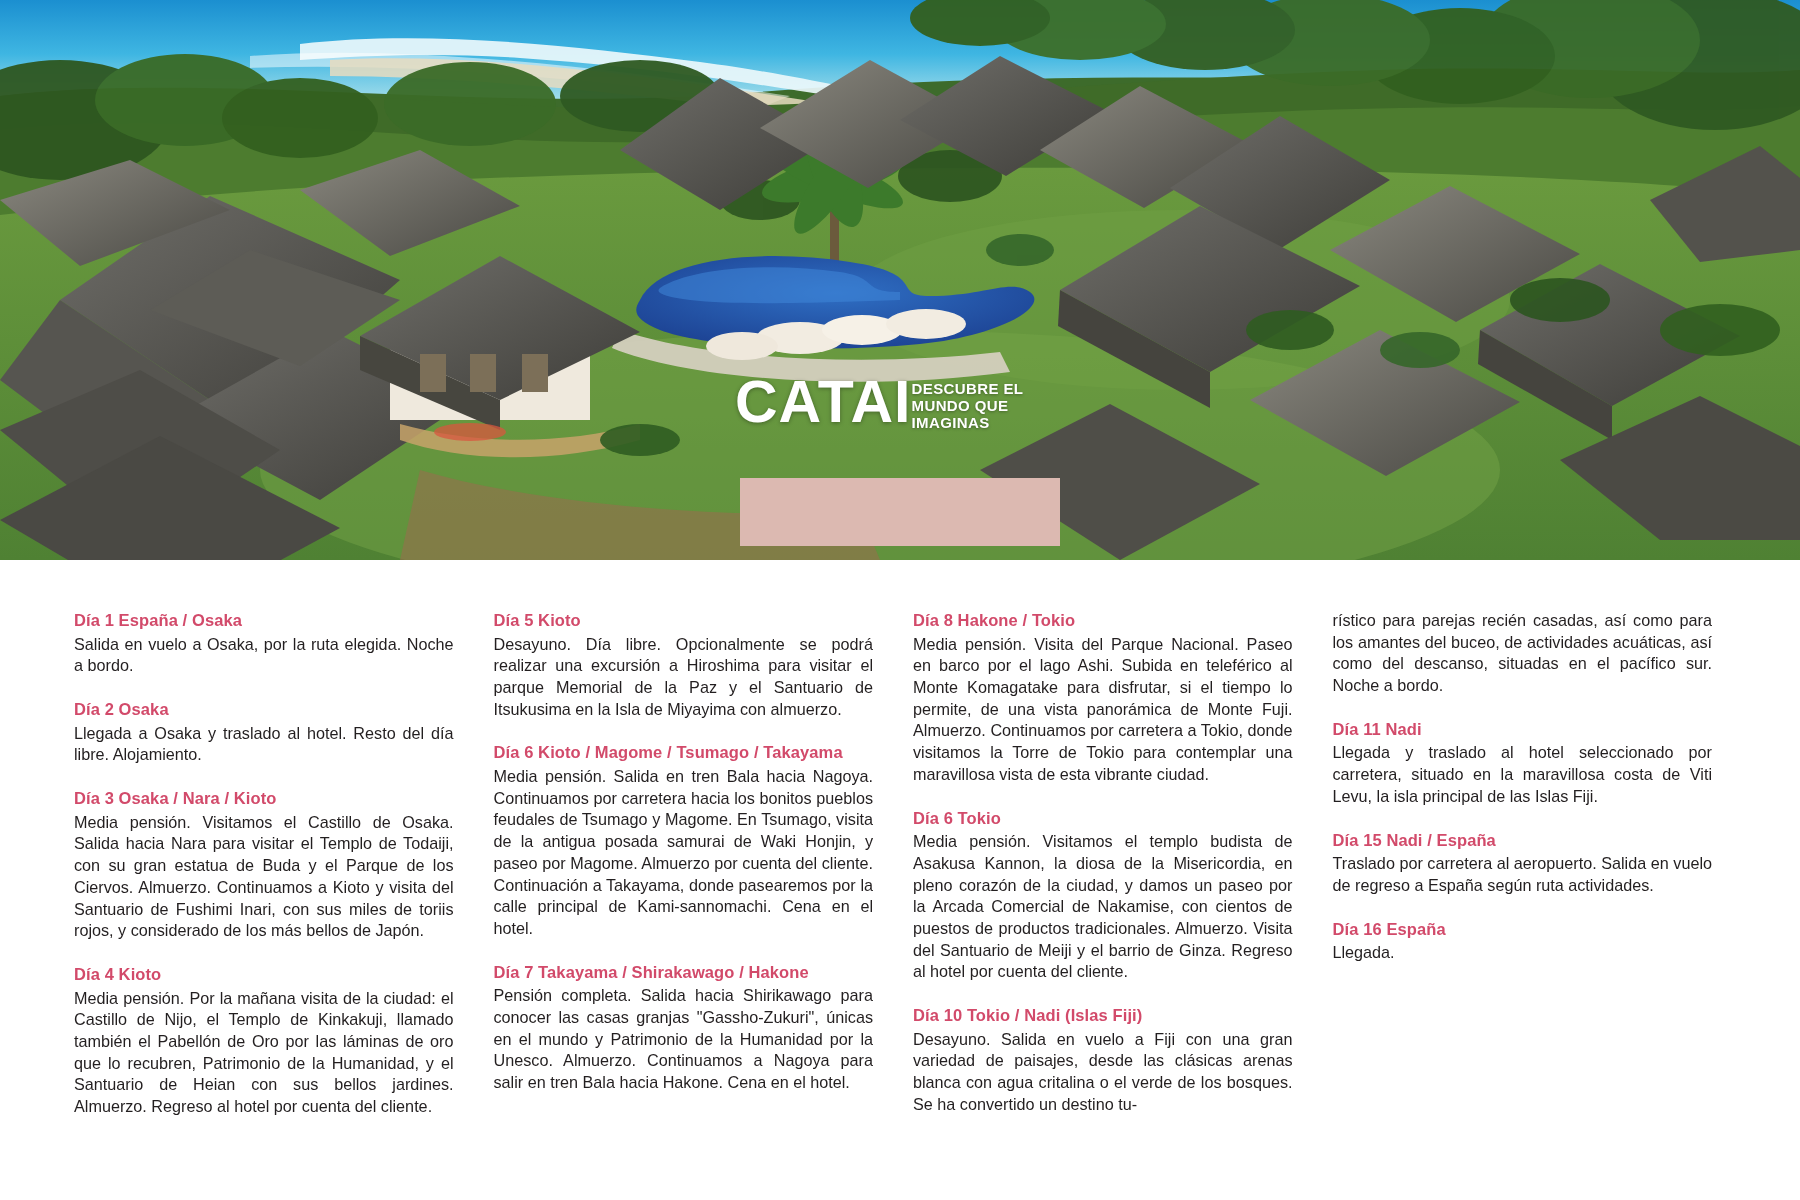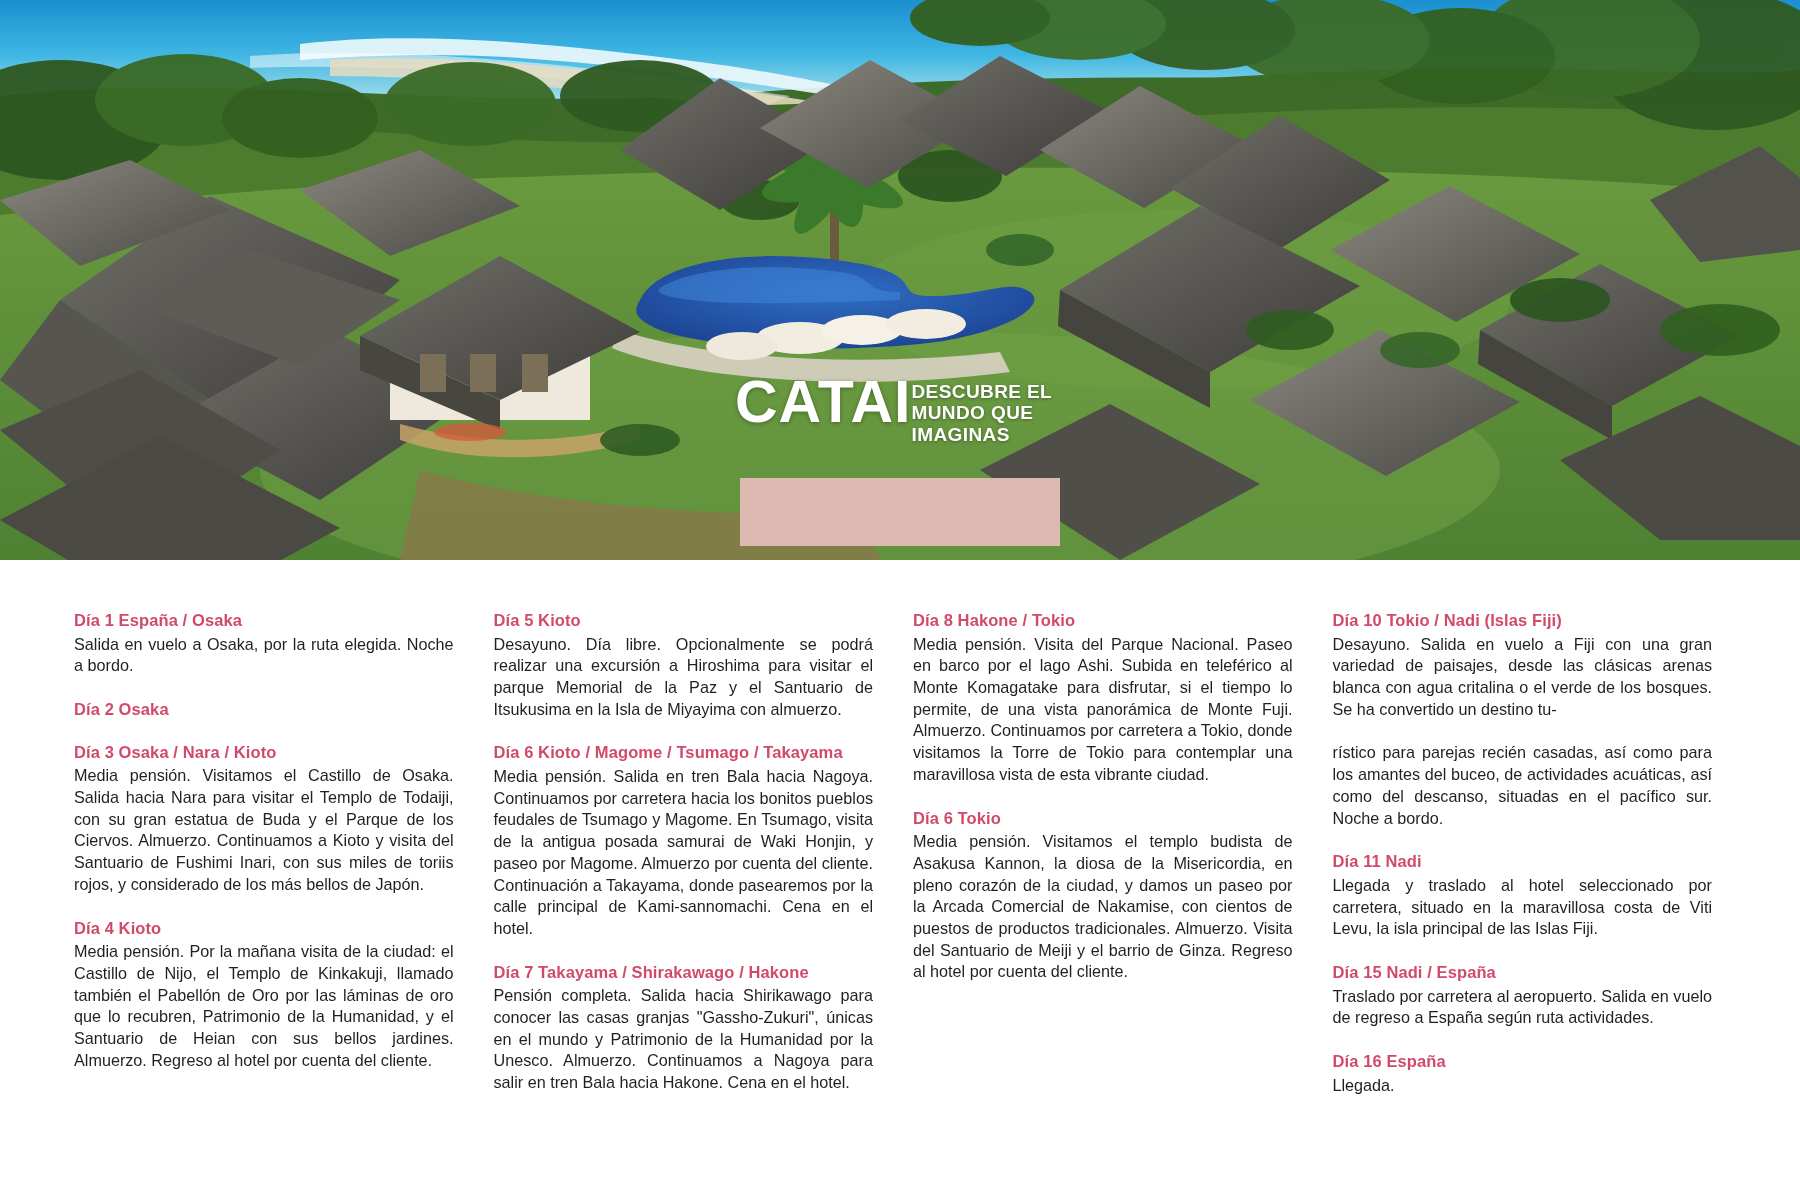--- a/index.html
+++ b/index.html
@@ -55,21 +55,21 @@
     color: #ffffff;
     font-size: 59px;
     line-height: 0.92;
     letter-spacing: 1px;
     font-weight: 700;
     font-family: "Liberation Sans", sans-serif;
     text-shadow: 0 1px 4px rgba(0,0,0,0.35);
   }
   .logo-tag {
     color: #ffffff;
-    font-size: 19px;
+    font-size: 15px;
     line-height: 1.12;
     font-weight: 700;
     letter-spacing: 0.4px;
     padding-top: 6px;
     text-transform: uppercase;
     text-shadow: 0 1px 3px rgba(0,0,0,0.35);
   }
   .logo-tag span { display: block; }
 
   .hero-swatch {
@@ -282,20 +282,21 @@
   </div>
 
   <div class="content">
     <div class="columns" id="columns">
         <div class="entry">
           <h3>Día 1 España / Osaka</h3>
           <p>Salida en vuelo a Osaka, por la ruta elegida. Noche a bordo.</p>
         </div>
         <div class="entry">
           <h3>Día 2 Osaka</h3>
+          <p>Llegada a Osaka y traslado al hotel. Resto del día libre. Alojamiento.</p>
         </div>
         <div class="entry">
           <h3>Día 3 Osaka / Nara / Kioto</h3>
           <p>Media pensión. Visitamos el Castillo de Osaka. Salida hacia Nara para visitar el Templo de Todaiji, con su gran estatua de Buda y el Parque de los Ciervos. Almuerzo. Continuamos a Kioto y visita del Santuario de Fushimi Inari, con sus miles de toriis rojos, y considerado de los más bellos de Japón.</p>
         </div>
         <div class="entry">
           <h3>Día 4 Kioto</h3>
           <p>Media pensión. Por la mañana visita de la ciudad: el Castillo de Nijo, el Templo de Kinkakuji, llamado también el Pabellón de Oro por las láminas de oro que lo recubren, Patrimonio de la Humanidad, y el Santuario de Heian con sus bellos jardines. Almuerzo. Regreso al hotel por cuenta del cliente.</p>
         </div>
         <div class="entry">

